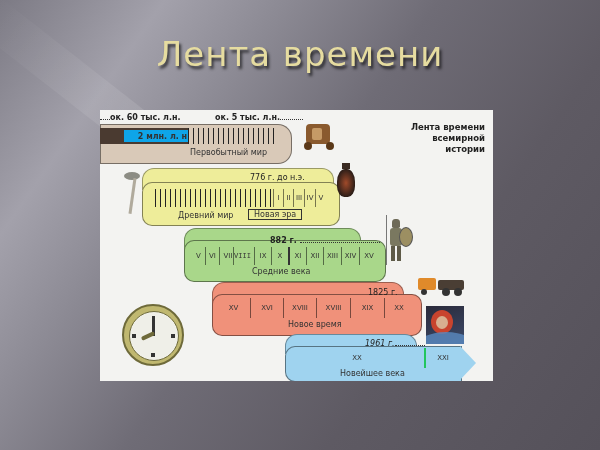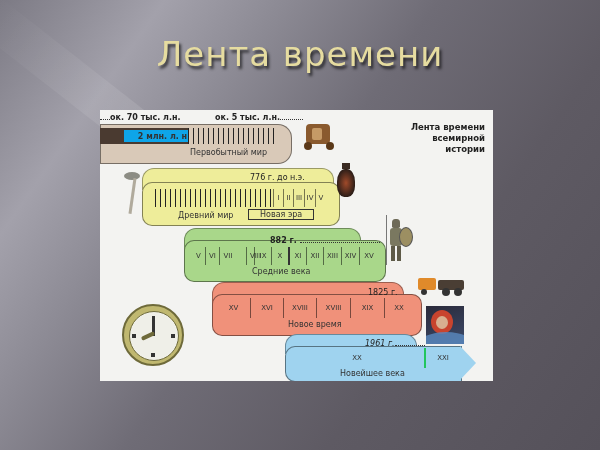--- a/index.html
+++ b/index.html
@@ -31,21 +31,21 @@
 
 <div class="picture">
 
   <div class="box-title">
     <div>Лента времени</div>
     <div>всемирной</div>
     <div>истории</div>
   </div>
 
   <div>
-    <span class="lbl" style="left:10px;top:3px;">ок. 70 тыс. л.н.</span>
+    <span class="lbl" style="left:10px;top:3px;">ок. 60 тыс. л.н.</span>
     <span class="lbl" style="left:115px;top:3px;">ок. 5 тыс. л.н.</span>
     <div class="dots" style="left:0;top:9px;width:10px;"></div>
     <div class="dots" style="left:178px;top:9px;width:25px;"></div>
     <div class="band" style="left:0;top:14px;width:190px;height:38px;background:#d9c9b8;border-radius:0 14px 14px 0;"></div>
     <div style="position:absolute;left:0;top:18px;width:178px;height:16px;background:#4a3a30;"></div>
     <div style="position:absolute;left:8px;top:20px;width:80px;height:12px;background:#0ea5e9;font-size:8px;font-weight:bold;color:#333;display:flex;align-items:center;justify-content:center;margin-left:16px;">2 млн. л. н.</div>
     <div class="stripes" style="left:88px;top:18px;width:90px;height:16px;background-color:#d9c9b8;"></div>
     <div class="era" style="left:50px;top:38px;margin-left:40px;">Первобытный мир</div>
   </div>
 
@@ -55,33 +55,33 @@
     <span class="lbl" style="left:150px;top:63px;font-weight:normal;">776 г. до н.э.</span>
     <div class="stripes" style="left:55px;top:79px;width:118px;height:18px;"></div>
     <div style="position:absolute;left:173px;top:79px;width:53px;height:18px;">
       <div class="cell" style="left:0;width:10px;">I</div>
       <div class="cell" style="left:10px;width:10px;">II</div>
       <div class="cell" style="left:20px;width:11px;text-align:right;">III</div>
       <div class="cell" style="left:31px;width:11px;">IV</div>
       <div class="cell" style="left:42px;width:11px;">V</div>
     </div>
     <div class="era" style="left:78px;top:101px;">Древний мир</div>
-    <div style="position:absolute;left:148px;top:99px;border:1px solid #333;padding:0 11px;font-size:8px;color:#333;background:#eeed9a;">Новая эра</div>
+    <div style="position:absolute;left:148px;top:99px;border:1px solid #333;padding:0 5px;font-size:8px;color:#333;background:#eeed9a;">Новая эра</div>
   </div>
 
   <div>
     <div class="curl" style="left:84px;top:118px;width:175px;height:20px;background:#a9d78a;border-radius:12px 12px 0 0;"></div>
     <div class="band" style="left:84px;top:130px;width:200px;height:40px;background:#a9d78a;"></div>
     <span class="lbl" style="left:170px;top:126px;">882 г.</span>
     <div class="dots" style="left:200px;top:132px;width:80px;"></div>
     <div style="position:absolute;left:92px;top:137px;width:186px;height:18px;">
       <div class="cell" style="left:0;width:13px;border-left:none;">V</div>
       <div class="cell" style="left:13px;width:14px;">VI</div>
       <div class="cell" style="left:27px;width:17px;">VII</div>
-      <div class="cell" style="left:54px;width:18px;">VIII</div>
+      <div class="cell" style="left:41px;width:18px;font-family:Liberation Mono, monospace;">VIII</div>
       <div class="cell" style="left:62px;width:17px;">IX</div>
       <div class="cell" style="left:79px;width:17px;">X</div>
       <div class="cell" style="left:96px;width:18px;border-left:2px solid #333;">XI</div>
       <div class="cell" style="left:114px;width:17px;">XII</div>
       <div class="cell" style="left:131px;width:18px;">XIII</div>
       <div class="cell" style="left:149px;width:18px;">XIV</div>
       <div class="cell" style="left:167px;width:19px;">XV</div>
     </div>
     <div class="era" style="left:152px;top:157px;">Средние века</div>
   </div>

